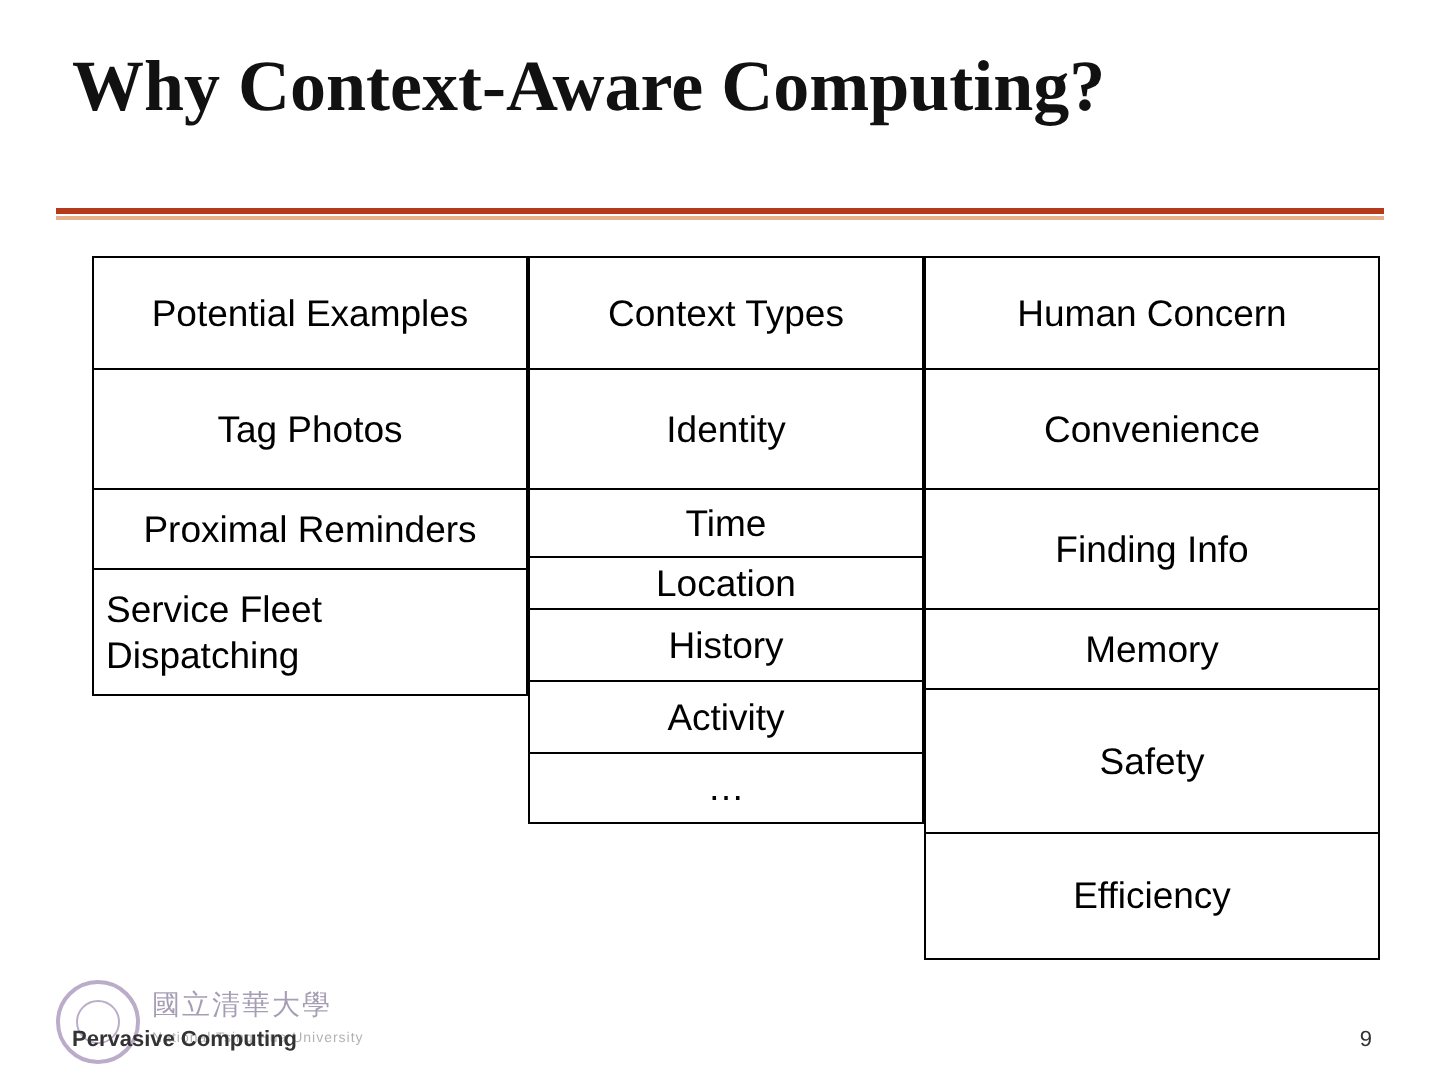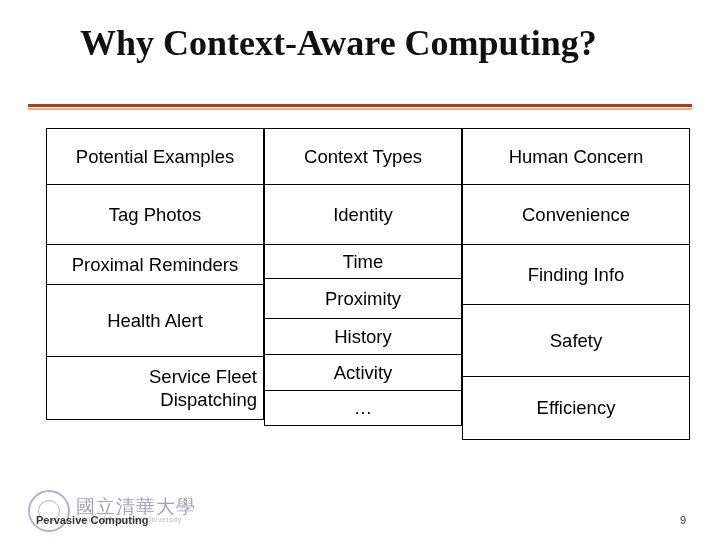--- a/index.html
+++ b/index.html
@@ -16,21 +16,20 @@
     width: 720px;
     height: 540px;
     position: relative;
     box-sizing: border-box;
   }
   .title {
     font-size: 36px;
     font-weight: bold;
     color: #111;
     padding: 22px 0 8px 36px;
-    margin-left: 44px;
   }
   .rule-dark {
     position: absolute;
     left: 28px;
     right: 28px;
     top: 104px;
     height: 3px;
     background: #b33a1a;
   }
   .rule-light {
@@ -58,21 +57,21 @@
     background: #fff;
   }
   .colA { left: 0;     width: 218px; }
   .colB { left: 218px; width: 198px; }
   .colC { left: 416px; width: 228px; }
   .cell {
     border-bottom: 1.5px solid #000;
     display: flex;
     align-items: center;
     justify-content: center;
-    text-align: right;
+    text-align: left;
     box-sizing: border-box;
     padding: 4px 6px;
     line-height: 1.25;
   }
   .cell.last { border-bottom: none; }
   .footer-left {
     position: absolute;
     left: 36px;
     bottom: 14px;
     font-family: Verdana, Geneva, sans-serif;
@@ -108,21 +107,21 @@
     content: "";
     position: absolute;
     left: 8px; top: 8px; right: 8px; bottom: 8px;
     border: 1.5px solid #6b4a8a;
     border-radius: 50%;
   }
   .logo .script {
     position: absolute;
     left: 48px; top: 4px;
     font-family: "Brush Script MT", cursive;
-    font-size: 19px;
+    font-size: 14px;
     color: #3a2a5a;
     letter-spacing: 1px;
     white-space: nowrap;
   }
   .logo .sub {
     position: absolute;
     left: 48px; top: 26px;
     font-family: Arial, sans-serif;
     font-size: 7px;
     color: #555;
@@ -137,38 +136,38 @@
   <div class="title">Why Context-Aware Computing?</div>
   <div class="rule-dark"></div>
   <div class="rule-light"></div>
 
   <div class="table">
 
     <div class="col colA">
       <div class="cell" style="height:56px">Potential Examples</div>
       <div class="cell" style="height:60px">Tag Photos</div>
       <div class="cell" style="height:40px">Proximal Reminders</div>
-      <div class="cell" style="height:72px">Health Alert</div>
       <div class="cell last" style="height:62px">Service Fleet Dispatching</div>
     </div>
 
     <div class="col colB">
       <div class="cell" style="height:56px">Context Types</div>
       <div class="cell" style="height:60px">Identity</div>
       <div class="cell" style="height:34px">Time</div>
-      <div class="cell" style="height:40px">Proximity</div>
+      <div class="cell" style="height:26px">Location</div>
       <div class="cell" style="height:36px">History</div>
       <div class="cell" style="height:36px">Activity</div>
       <div class="cell last" style="height:34px">…</div>
     </div>
 
     <div class="col colC">
       <div class="cell" style="height:56px">Human Concern</div>
       <div class="cell" style="height:60px">Convenience</div>
       <div class="cell" style="height:60px">Finding Info</div>
+      <div class="cell" style="height:40px">Memory</div>
       <div class="cell" style="height:72px">Safety</div>
       <div class="cell last" style="height:62px">Efficiency</div>
     </div>
 
   </div>
 
   <div class="logo">
     <div class="emblem"></div>
     <div class="script">國立清華大學</div>
     <div class="sub">National Tsing Hua University</div>

